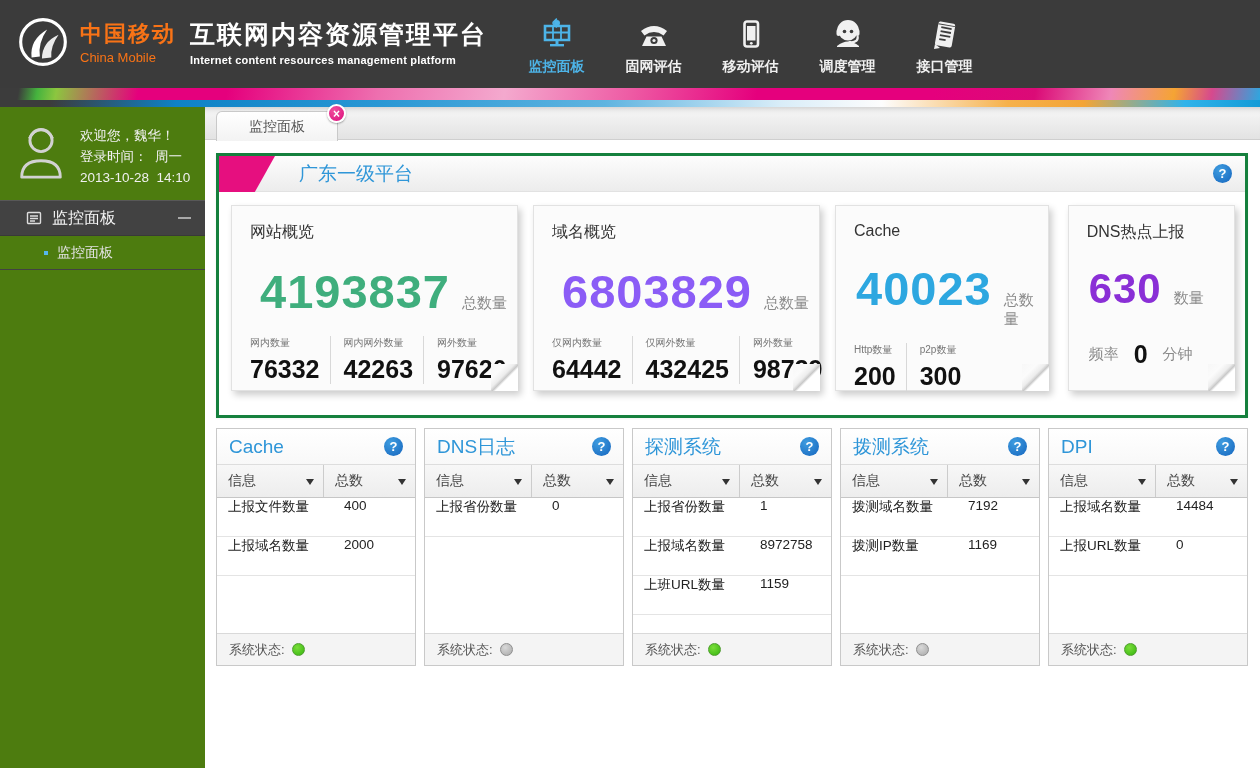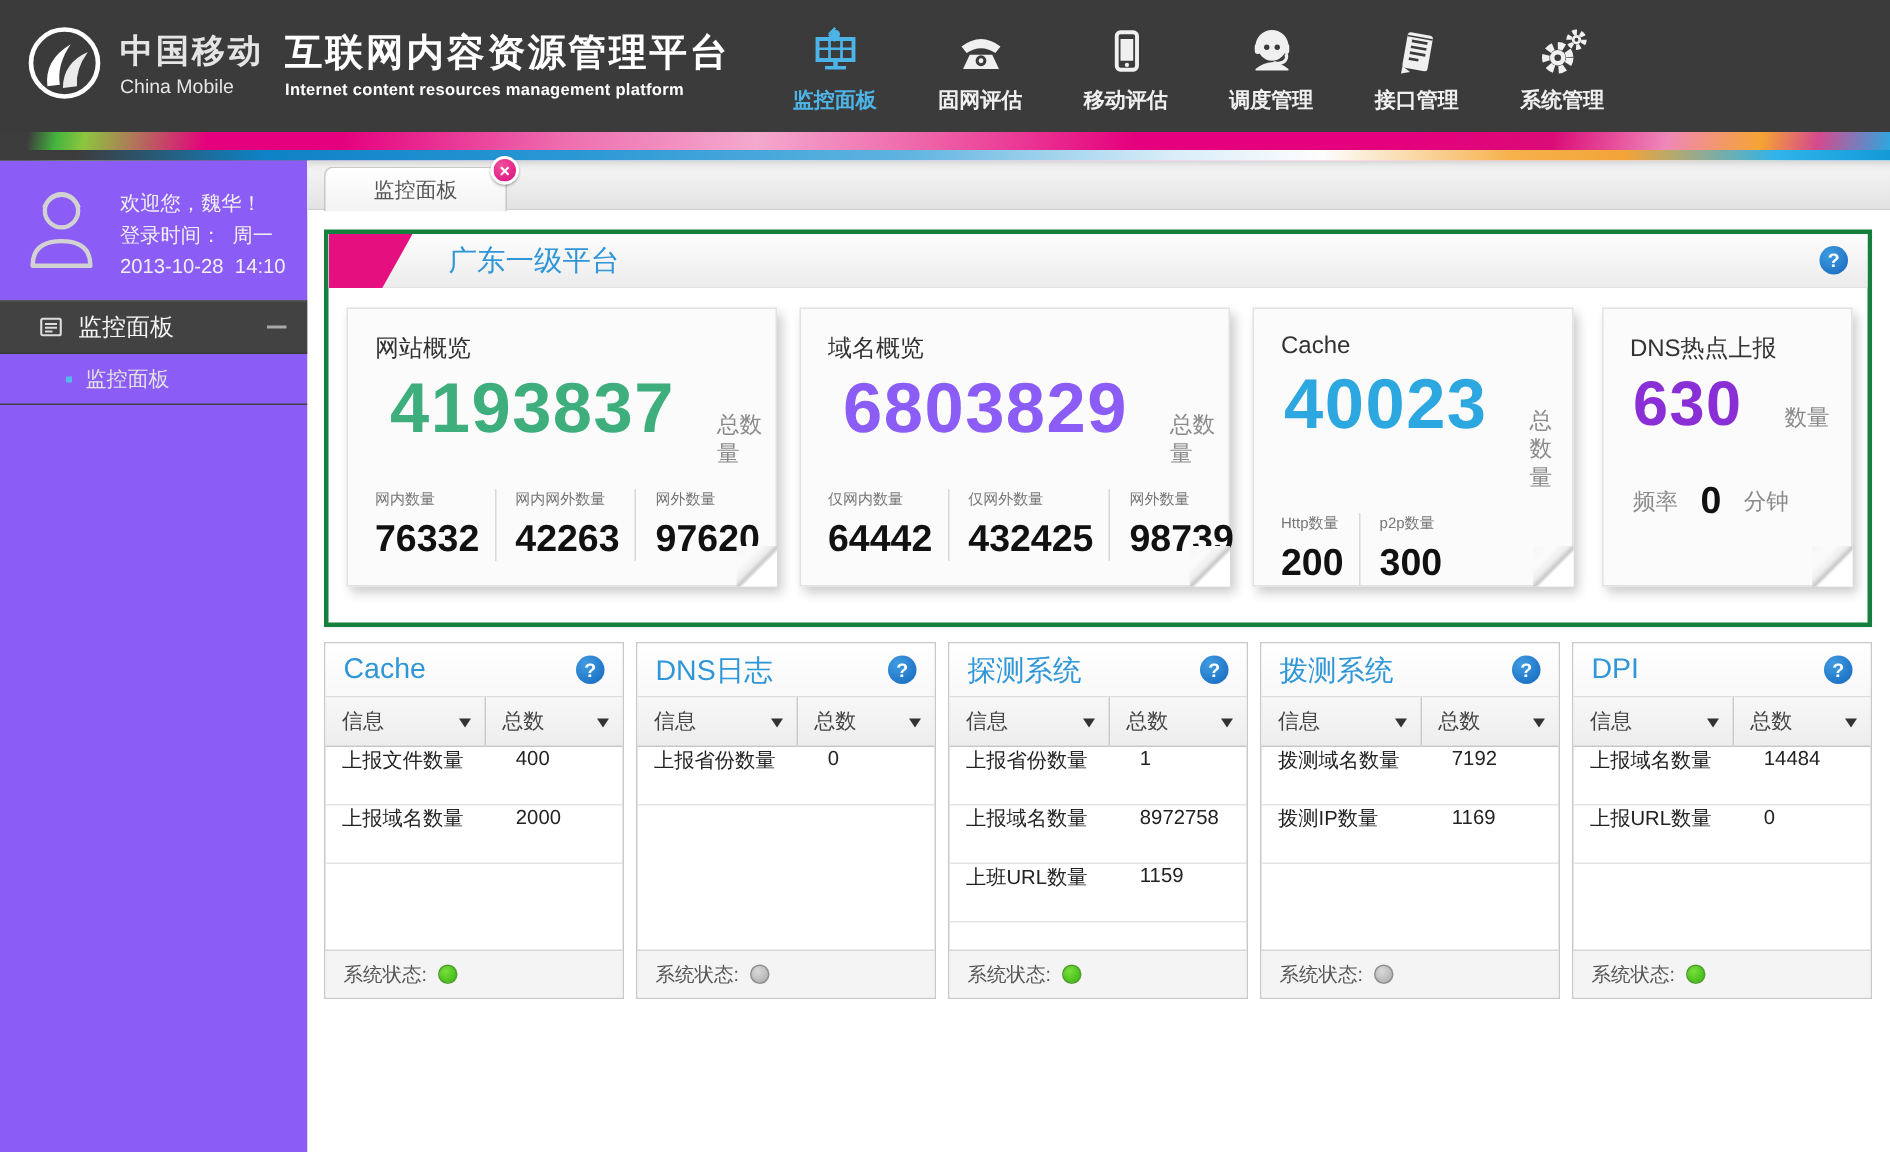--- a/index.html
+++ b/index.html
@@ -3,21 +3,21 @@
 <meta charset="utf-8">
 <style>
   * { margin:0; padding:0; box-sizing:border-box; }
   html,body { width:1260px; height:768px; overflow:hidden; }
   body { font-family:"Liberation Sans","DejaVu Sans",sans-serif; background:#fff; }
 
   
   .app-header { height:88px; background:#3b3b3b; position:relative; }
   .brand { position:absolute; left:16px; top:15px; display:flex; align-items:center; }
   .logo svg { width:54px; height:54px; display:block; }
-  .brand-text { margin-left:10px; color:#e5e5e5; }
+  .brand-text { margin-left:10px; color:#f97316; }
   .brand-zh { font-size:22px; font-weight:bold; letter-spacing:2px; }
   .brand-en { font-size:13px; margin-top:1px; }
   .platform { margin-left:14px; color:#fff; }
   .platform-zh { font-size:25px; font-weight:bold; letter-spacing:2px; }
   .platform-en { font-size:11px; font-weight:bold; margin-top:3px; letter-spacing:0.2px; }
 
   .top-nav { position:absolute; left:508px; top:0; height:88px; display:flex; }
   .nav-item { width:97px; display:flex; flex-direction:column; align-items:center; justify-content:center; padding-top:4px; cursor:pointer; color:#f0f0f0; }
   .nav-icon, .nav-icon svg { width:36px; height:36px; display:block; }
   .nav-label { font-size:14px; font-weight:bold; margin-top:5px; white-space:nowrap; }
@@ -26,21 +26,21 @@
   
   .ribbon { height:19px; position:relative;
     background:linear-gradient(100deg,#3c3c3c 0,#3c3c3c 1.5%,#45b33e 3%,#8cc63f 4.5%,#e5007d 11%,#e5007d 18%,#ee6faf 30%,#f4a9ce 40%,#ee5ba4 50%,#e5007d 60%,#e5007d 74%,#db0b77 82%,#ef87b8 88%,#f5a433 93%,#d6498e 96%,#29a9e1 100%); }
   .ribbon::after { content:""; position:absolute; left:0; right:0; bottom:0; height:7px;
     background:linear-gradient(90deg,#3c3c3c 0,#3c3c3c 4%,#0e82c6 14%,#2997d4 30%,#5fb4e0 48%,#d9edf8 62%,#fdfdfd 70%,#f6b14b 80%,#f3a437 86%,#30b3ea 94%,#139bd7 100%); }
 
   
   .app-body { display:flex; height:661px; }
 
   
-  .sidebar { width:205px; background:#8b5cf6; flex-shrink:0; }
+  .sidebar { width:205px; background:#4d7c0f; flex-shrink:0; }
   .user-block { display:flex; padding:16px 8px 12px 14px; }
   .avatar svg { width:54px; height:62px; display:block; }
   .user-lines { margin-left:12px; color:#f0f0f0; font-size:13.5px; line-height:21px; padding-top:2px; white-space:nowrap; }
   .side-section { height:36px; display:flex; align-items:center; padding:0 14px 0 26px; background:#424242; border-top:1px solid #585858; border-bottom:1px solid #393939; color:#f5f5f5; cursor:pointer; }
   .sec-icon svg { width:16px; height:16px; display:block; }
   .sec-label { font-size:16px; margin-left:10px; flex:1; }
   .collapse-bar { width:13px; height:2px; background:#a8a8a8; }
   .side-item { height:34px; display:flex; align-items:center; padding-left:44px; color:#e3e3e3; font-size:14px; border-bottom:1px solid #424242; cursor:pointer; }
   .bullet { width:4px; height:4px; background:#56b7ec; margin-right:9px; }
 
@@ -61,21 +61,21 @@
   .panel-titlebar .help { position:absolute; right:13px; top:8px; }
 
   .cards-row { display:flex; padding:13px 10px 24px 12px; }
   .card { position:relative; background:#fbfbfb; border:1px solid #e2e2e2; height:186px; box-shadow:3px 4px 7px rgba(0,0,0,.20); }
   .card::after { content:""; position:absolute; right:-1px; bottom:-1px; width:27px; height:27px;
     background:linear-gradient(to top left,#ffffff 42%,#c9c9c9 48%,#ededed 56%,#fbfbfb 72%,#f7f7f7 100%); }
   .card.c0,.card.c1 { width:287px; margin-right:15px; }
   .card.c2 { width:217px; margin-right:19px; }
   .card.c3 { width:170px; }
   .card-title { font-size:16px; color:#333; margin:16px 0 0 18px; }
-  .card-bigrow { display:flex; align-items:baseline; margin:0 0 0 28px;gap:16px; }
+  .card-bigrow { display:flex; align-items:baseline; margin:20px 0 0 28px; }
   .c2 .card-bigrow { margin-left:20px; }
   .c3 .card-bigrow { margin-left:20px; }
   .big-value { font-size:47px; font-weight:bold; letter-spacing:1px; line-height:1.25; }
   .c3 .big-value { font-size:42px; }
   .big-label { font-size:15px; color:#8a8a8a; margin-left:12px; }
   .card-stats { display:flex; margin:14px 14px 0 18px; }
   .stat { padding-right:10px; }
   .stat + .stat { border-left:1px solid #d8d8d8; padding-left:13px; }
   .stat-label { font-size:10px; color:#777; white-space:nowrap; }
   .stat-value { font-size:25px; font-weight:bold; color:#111; margin-top:5px; }
@@ -188,33 +188,20 @@
             <g transform="rotate(10 18 18)">
               <rect x="9.5" y="5.5" width="17" height="24" rx="2" fill="currentColor"></rect>
      <path d="M13 11h10.5M13 15h10.5M13 19h10.5M13 23h6.5" stroke="#3b3b3b" stroke-width="1.8"></path>
      <path d="M9.5 8 h17" stroke="#3b3b3b" stroke-width="1"></path>
             </g>
             <path d="M8 27 l5 4 -6 1z" fill="currentColor"></path>
           </svg>
         </span>
     <span class="nav-label">接口管理</span>
   </div>
-      <div class="nav-item">
-    <span class="nav-icon">
-          <svg viewBox="0 0 36 36">
-            <circle cx="14.5" cy="21.5" r="8" fill="none" stroke="currentColor" stroke-width="5" stroke-dasharray="4.4 3.1"></circle>
-     <circle cx="14.5" cy="21.5" r="5.2" fill="currentColor"></circle>
-            <circle cx="14.5" cy="21.5" r="2.2" fill="#3b3b3b"></circle>
-     <circle cx="27" cy="9.5" r="5" fill="none" stroke="currentColor" stroke-width="3.6" stroke-dasharray="2.9 2.3"></circle>
-     <circle cx="27" cy="9.5" r="3.1" fill="currentColor"></circle>
-            <circle cx="27" cy="9.5" r="1.3" fill="#3b3b3b"></circle>
-          </svg>
-        </span>
-    <span class="nav-label">系统管理</span>
-  </div>
     </nav>
 </header>
 
 <div class="ribbon"></div>
 
 <div class="app-body">
 
   <aside class="sidebar">
     <div class="user-block">
       <div class="avatar">

